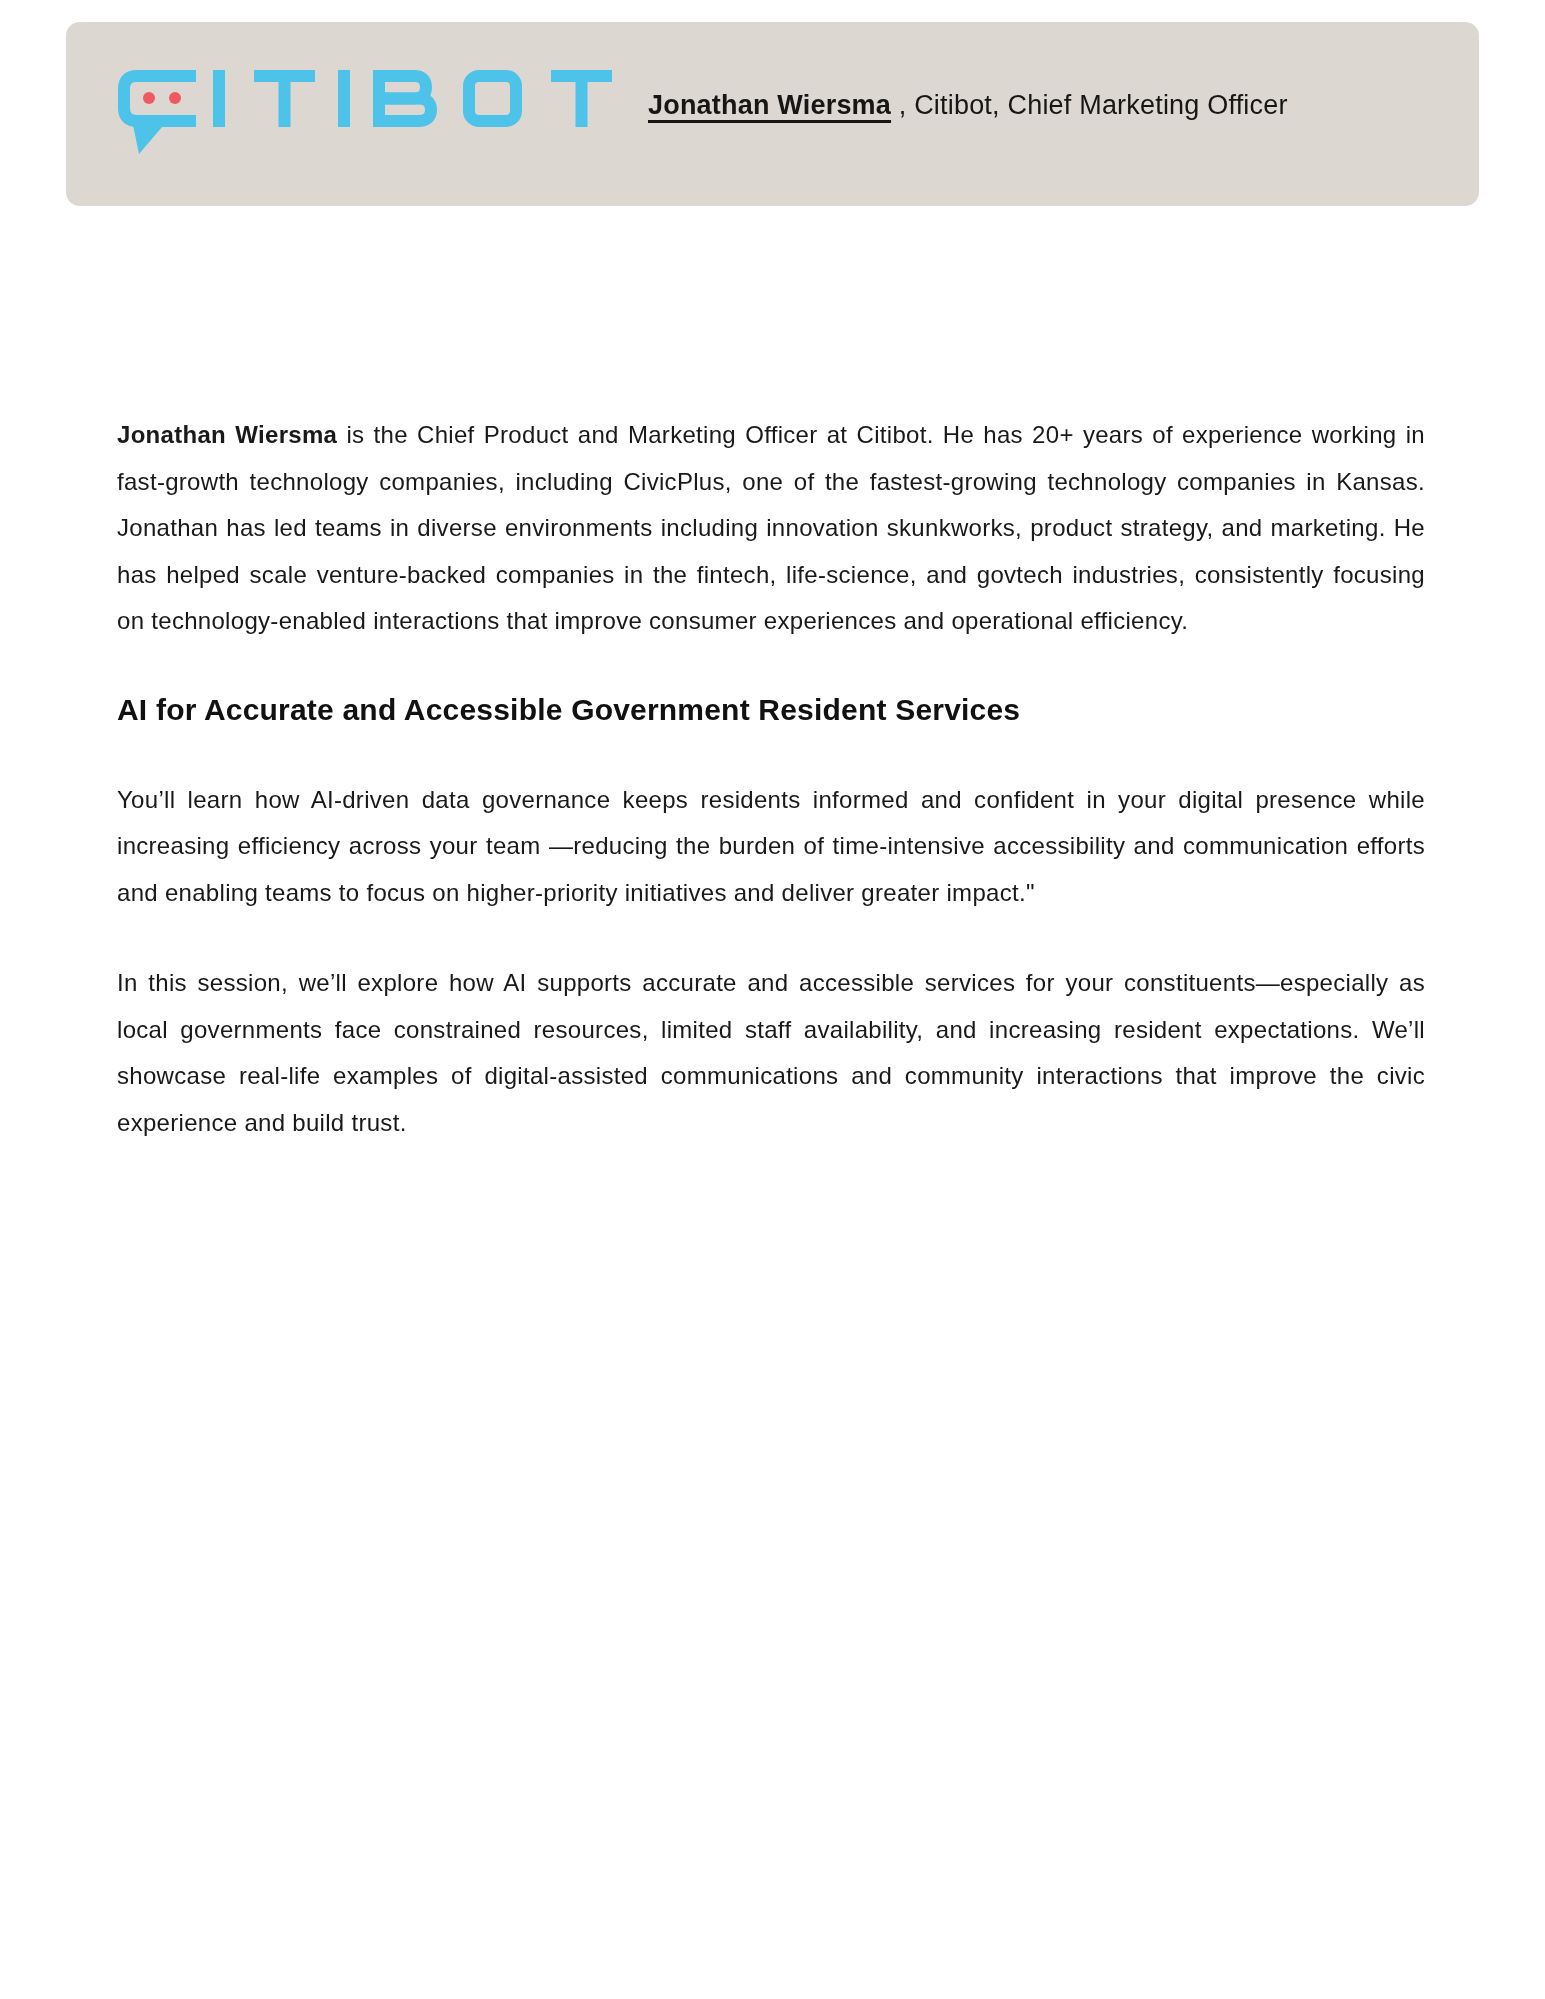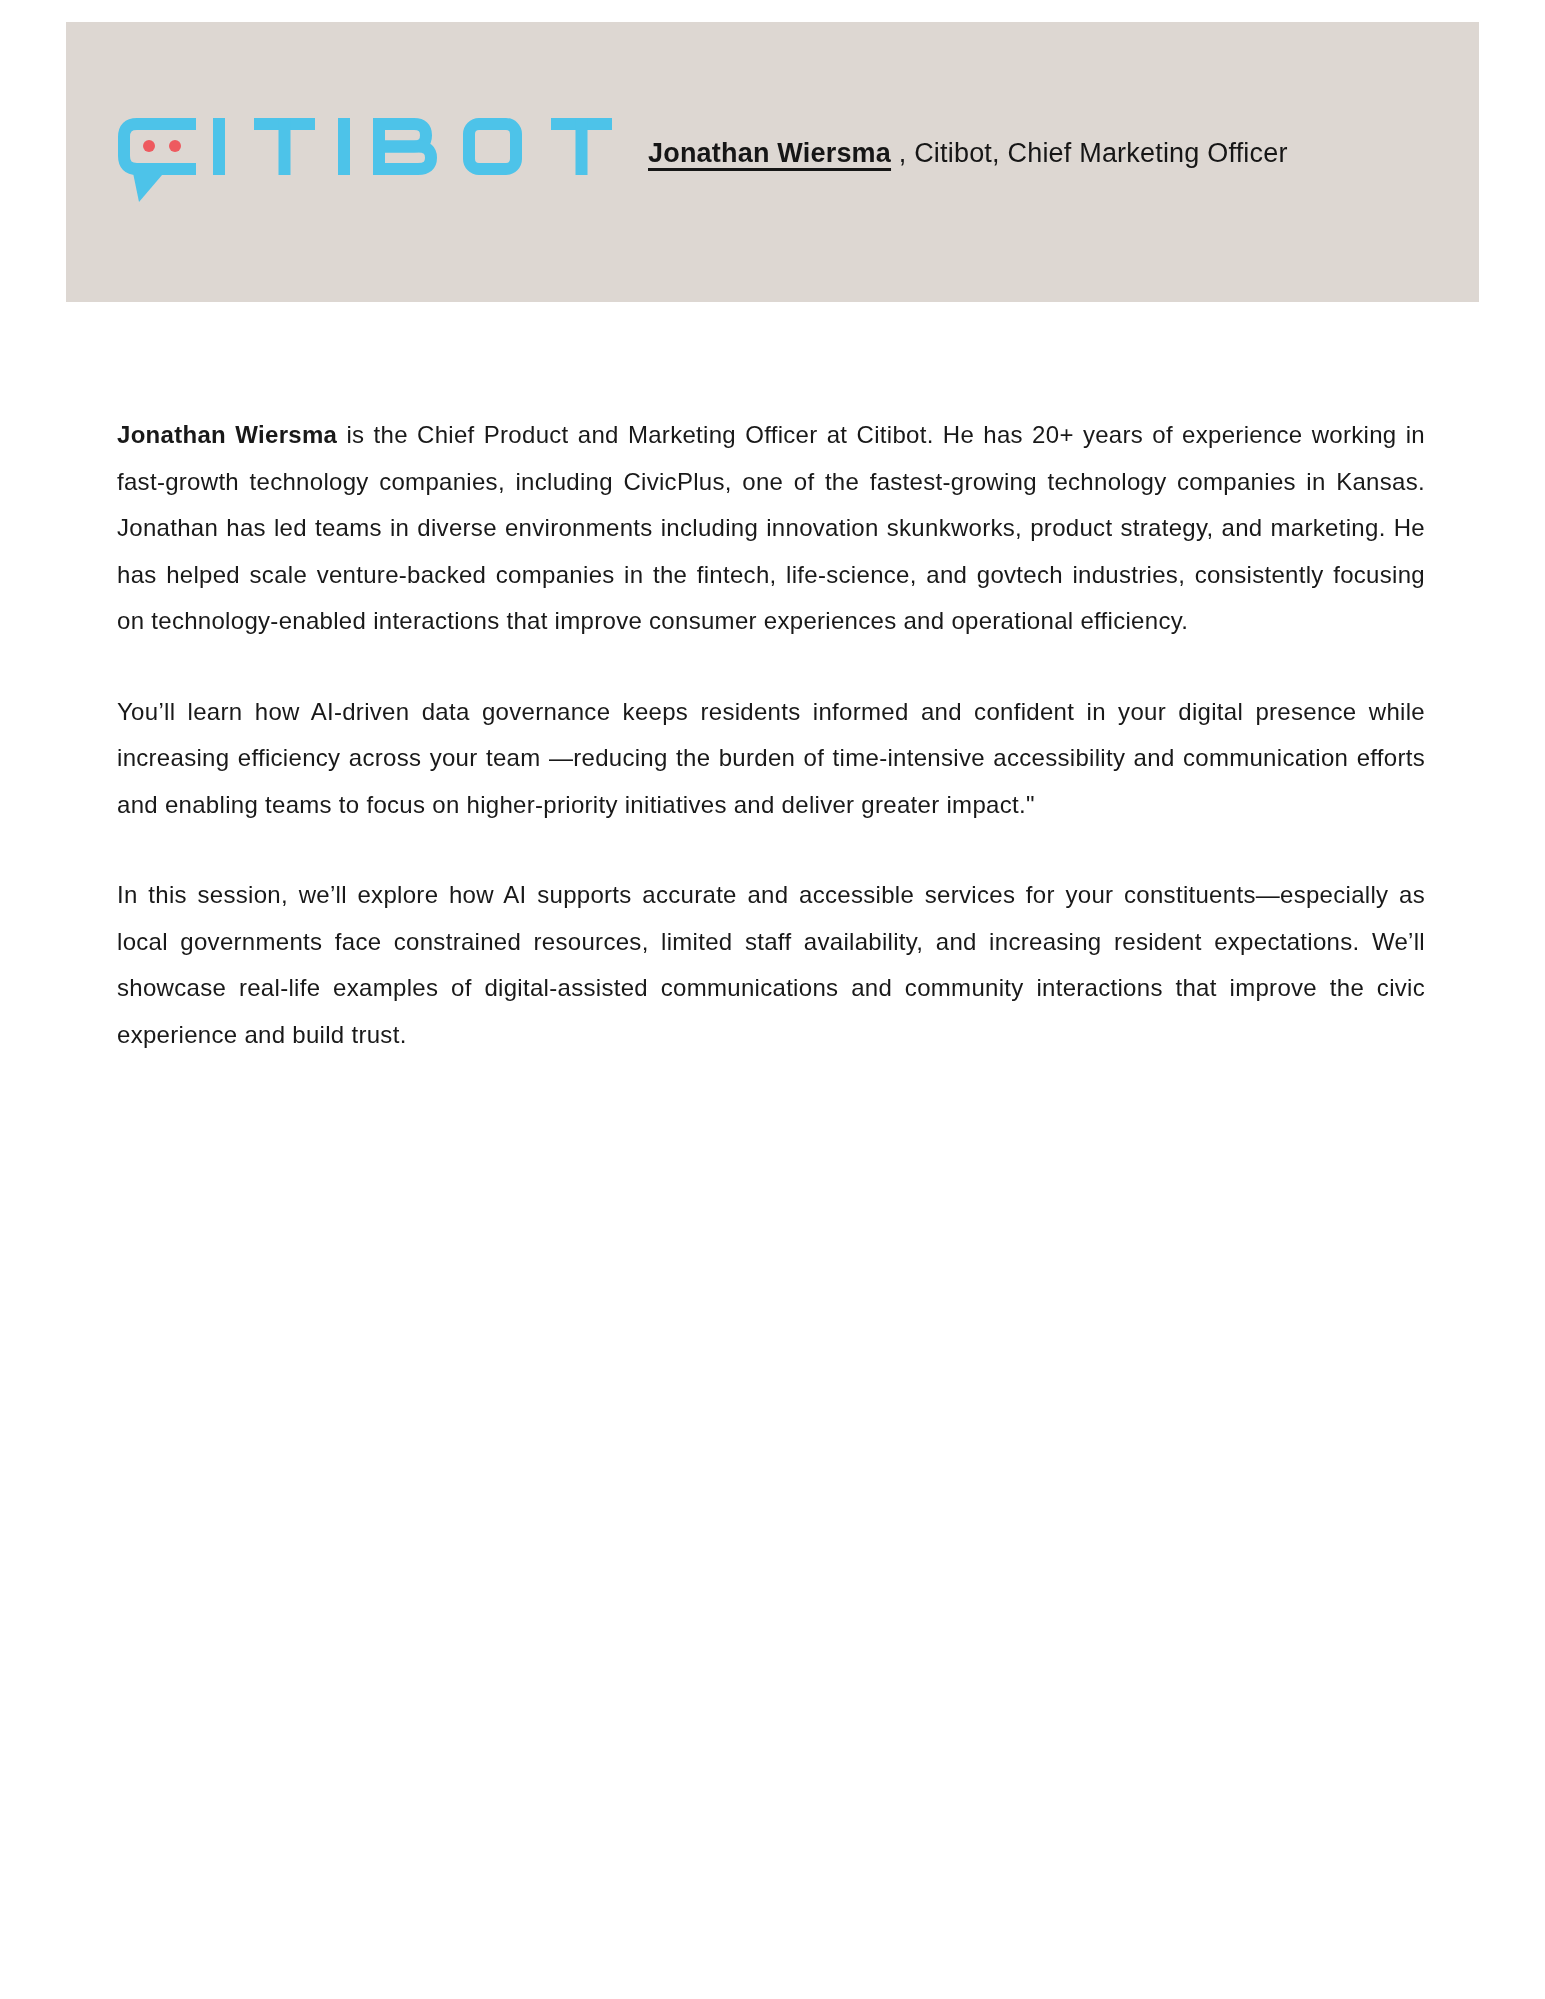--- a/index.html
+++ b/index.html
@@ -15,25 +15,26 @@
     width:1545px;height:1999px;
     background:var(--bg);
     position:relative;
     overflow:hidden;
     font-family:"Liberation Sans", sans-serif;
     color:var(--text);
   }
   .band{
     position:absolute;
     left:66px;top:22px;
-    width:1413px;height:280px;
+    width:1413px;height:184px;
     background:var(--band);
     display:flex;
     align-items:center;
     padding-left:52px;
+    border-radius:14px;
   }
   .logo{
     flex:0 0 auto;
     display:block;
   }
   .speaker-credit{
     margin-left:36px;
     position:relative;
     top:-9px;
     font-size:27px;
@@ -101,18 +102,19 @@
     </g>
   </svg>
 
   <div class="speaker-credit"><span class="speaker-name">Jonathan Wiersma</span><span> , Citibot, Chief Marketing Officer</span></div>
 </header>
 
 <main class="content">
 
   <p class="para"><span class="bio-lead">Jonathan Wiersma</span><span> is the Chief Product and Marketing Officer at Citibot. He has 20+ years of experience working in fast-growth technology companies, including CivicPlus, one of the fastest-growing technology companies in Kansas. Jonathan has led teams in diverse environments including innovation skunkworks, product strategy, and marketing. He has helped scale venture-backed companies in the fintech, life-science, and govtech industries, consistently focusing on technology-enabled interactions that improve consumer experiences and operational efficiency.</span></p>
 
+  <h2 class="session-title">AI for Accurate and Accessible Government Resident Services</h2>
 
   <p class="para mt">You’ll learn how AI-driven data governance keeps residents informed and confident in your digital presence while increasing efficiency across your team —reducing the burden of time-intensive accessibility and communication efforts and enabling teams to focus on higher-priority initiatives and deliver greater impact."</p>
 
   <p class="para mt">In this session, we’ll explore how AI supports accurate and accessible services for your constituents—especially as local governments face constrained resources, limited staff availability, and increasing resident expectations. We’ll showcase real-life examples of digital-assisted communications and community interactions that improve the civic experience and build trust.</p>
 
 </main>
 
 </body></html>

